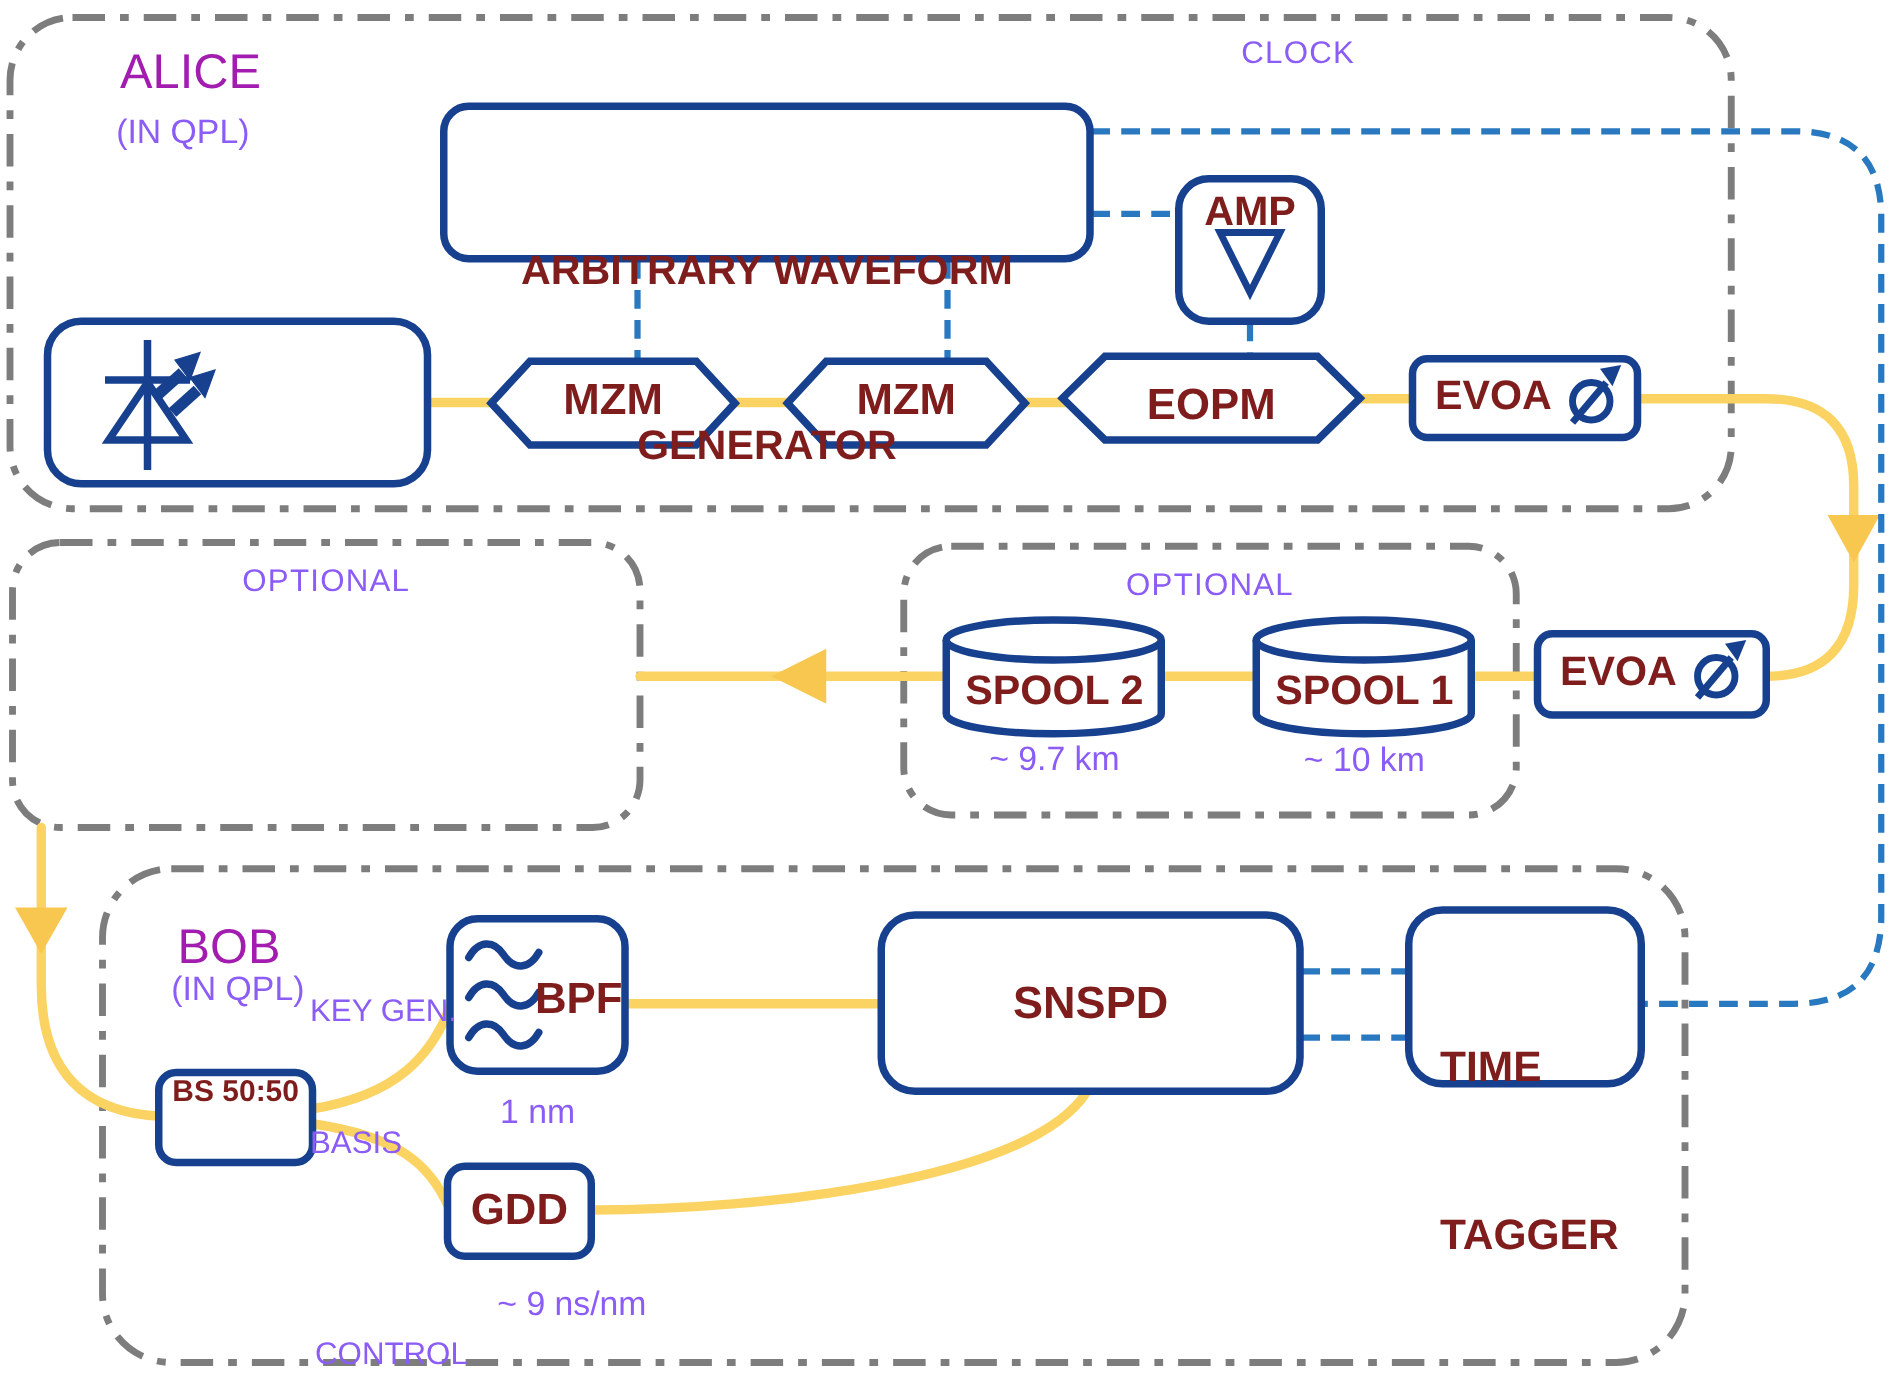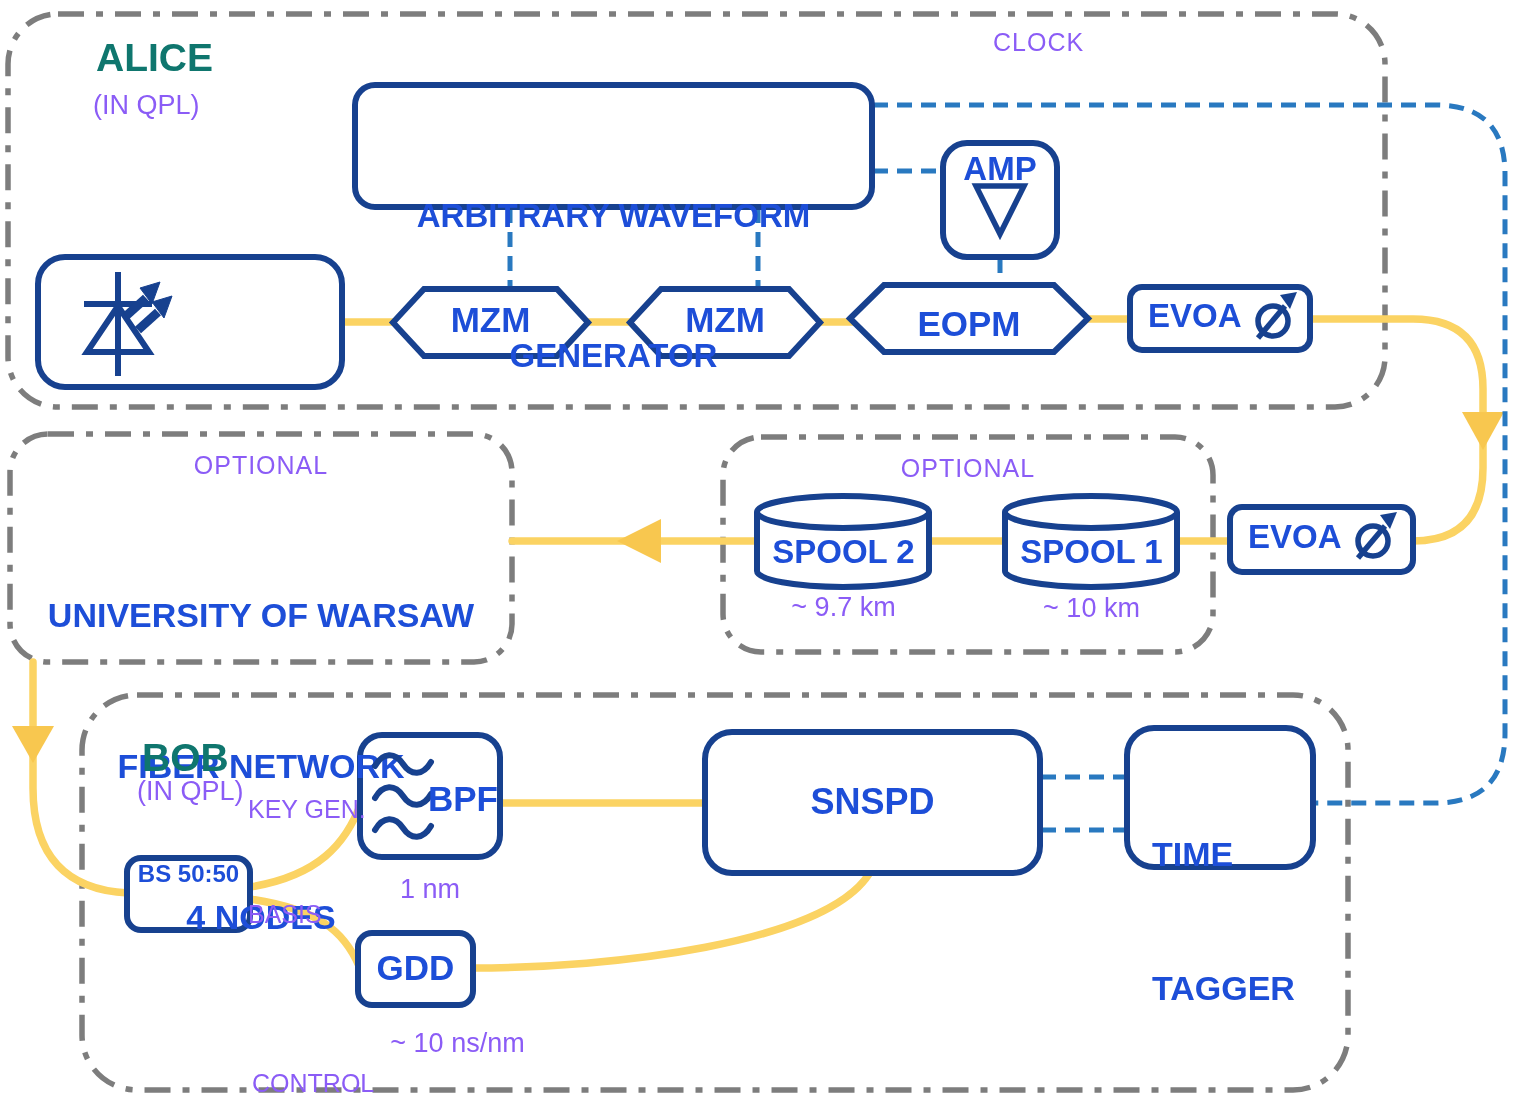--- a/index.html
+++ b/index.html
@@ -1,24 +1,24 @@
 <!DOCTYPE html>
 <html><head>
 <meta charset="utf-8">
 <style>
   html,body{margin:0;padding:0;background:#ffffff;}
   .stage{
     position:relative;width:1518px;height:1107px;background:#ffffff;overflow:hidden;
     font-family:"Liberation Sans",sans-serif;
   }
   .stage svg.wires{position:absolute;left:0;top:0;}
-  .lbl{position:absolute;color:#1d4ed8;font-weight:600;white-space:pre;}
+  .lbl{position:absolute;color:#7f1d1d;font-weight:600;white-space:pre;}
   .center{text-align:center;}
   .gray{color:#8b5cf6;font-weight:400;}
-  .orange{color:#0f766e;font-weight:700;}
+  .orange{color:#a21caf;font-weight:400;}
   .icon{position:absolute;}
   .line{display:block;}
 </style>
 </head>
 <body>
 
 <div class="stage">
 
   <svg class="wires" width="1518" height="1107" viewBox="0 0 1518 1107">
 
@@ -115,25 +115,20 @@
   <div class="lbl center" style="left:850px;top:304px;width:238px;font-size:35px;">EOPM</div>
 
   <div class="lbl" style="left:1148px;top:297px;font-size:33px;">EVOA</div>
   <svg class="icon" style="left:1249px;top:289px;" width="54" height="58" viewBox="0 0 54 58">
     <circle cx="24" cy="32" r="15" fill="none" stroke="#17418f" stroke-width="5.5"></circle>
     <line x1="9" y1="49" x2="36" y2="17" stroke="#17418f" stroke-width="5.5"></line>
     <polygon points="31,6 48,3 41,20" fill="#17418f"></polygon>
   </svg>
 
   <div class="lbl gray center" style="left:10px;top:451px;width:502px;font-size:25px;letter-spacing:1px;">OPTIONAL</div>
-  <div class="lbl center" style="left:10px;top:489px;width:502px;font-size:34px;line-height:1.48;">
-    <span class="line">UNIVERSITY OF WARSAW</span>
-    <span class="line">FIBER NETWORK</span>
-    <span class="line">4 NODES</span>
-  </div>
 
   <div class="lbl gray center" style="left:723px;top:454px;width:490px;font-size:25px;letter-spacing:1px;">OPTIONAL</div>
   <div class="lbl center" style="left:757px;top:533px;width:173px;font-size:33px;">SPOOL 2</div>
   <div class="lbl center" style="left:1005px;top:533px;width:173px;font-size:33px;">SPOOL 1</div>
   <div class="lbl gray center" style="left:757px;top:592px;width:173px;font-size:27px;">~ 9.7 km</div>
   <div class="lbl gray center" style="left:1005px;top:593px;width:173px;font-size:27px;">~ 10 km</div>
 
   <div class="lbl" style="left:1248px;top:518px;font-size:33px;">EVOA</div>
   <svg class="icon" style="left:1349px;top:509px;" width="54" height="58" viewBox="0 0 54 58">
     <circle cx="24" cy="32" r="15" fill="none" stroke="#17418f" stroke-width="5.5"></circle>
@@ -159,21 +154,21 @@
     <g fill="none" stroke="#17418f" stroke-width="6" stroke-linecap="round">
       <path d="M4,18 C12,4 24,4 32,16 C40,28 52,28 60,14"></path>
       <path d="M4,50 C12,36 24,36 32,48 C40,60 52,60 60,46"></path>
       <path d="M4,82 C12,68 24,68 32,80 C40,92 52,92 60,78"></path>
     </g>
   </svg>
   <div class="lbl" style="left:428px;top:779px;font-size:35px;">BPF</div>
   <div class="lbl gray center" style="left:360px;top:874px;width:140px;font-size:27px;">1 nm</div>
 
   <div class="lbl center" style="left:358px;top:948px;width:115px;font-size:35px;">GDD</div>
-  <div class="lbl gray center" style="left:365px;top:1028px;width:185px;font-size:27px;">~ 10 ns/nm</div>
+  <div class="lbl gray center" style="left:365px;top:1028px;width:185px;font-size:27px;">~ 9 ns/nm</div>
 
   <div class="lbl center" style="left:705px;top:781px;width:335px;font-size:36px;">SNSPD</div>
 
   <div class="lbl" style="left:1152px;top:742px;font-size:34px;line-height:1.32;">
     <span class="line">TIME</span>
     <span class="line">TAGGER</span>
   </div>
 
 </div>
 

